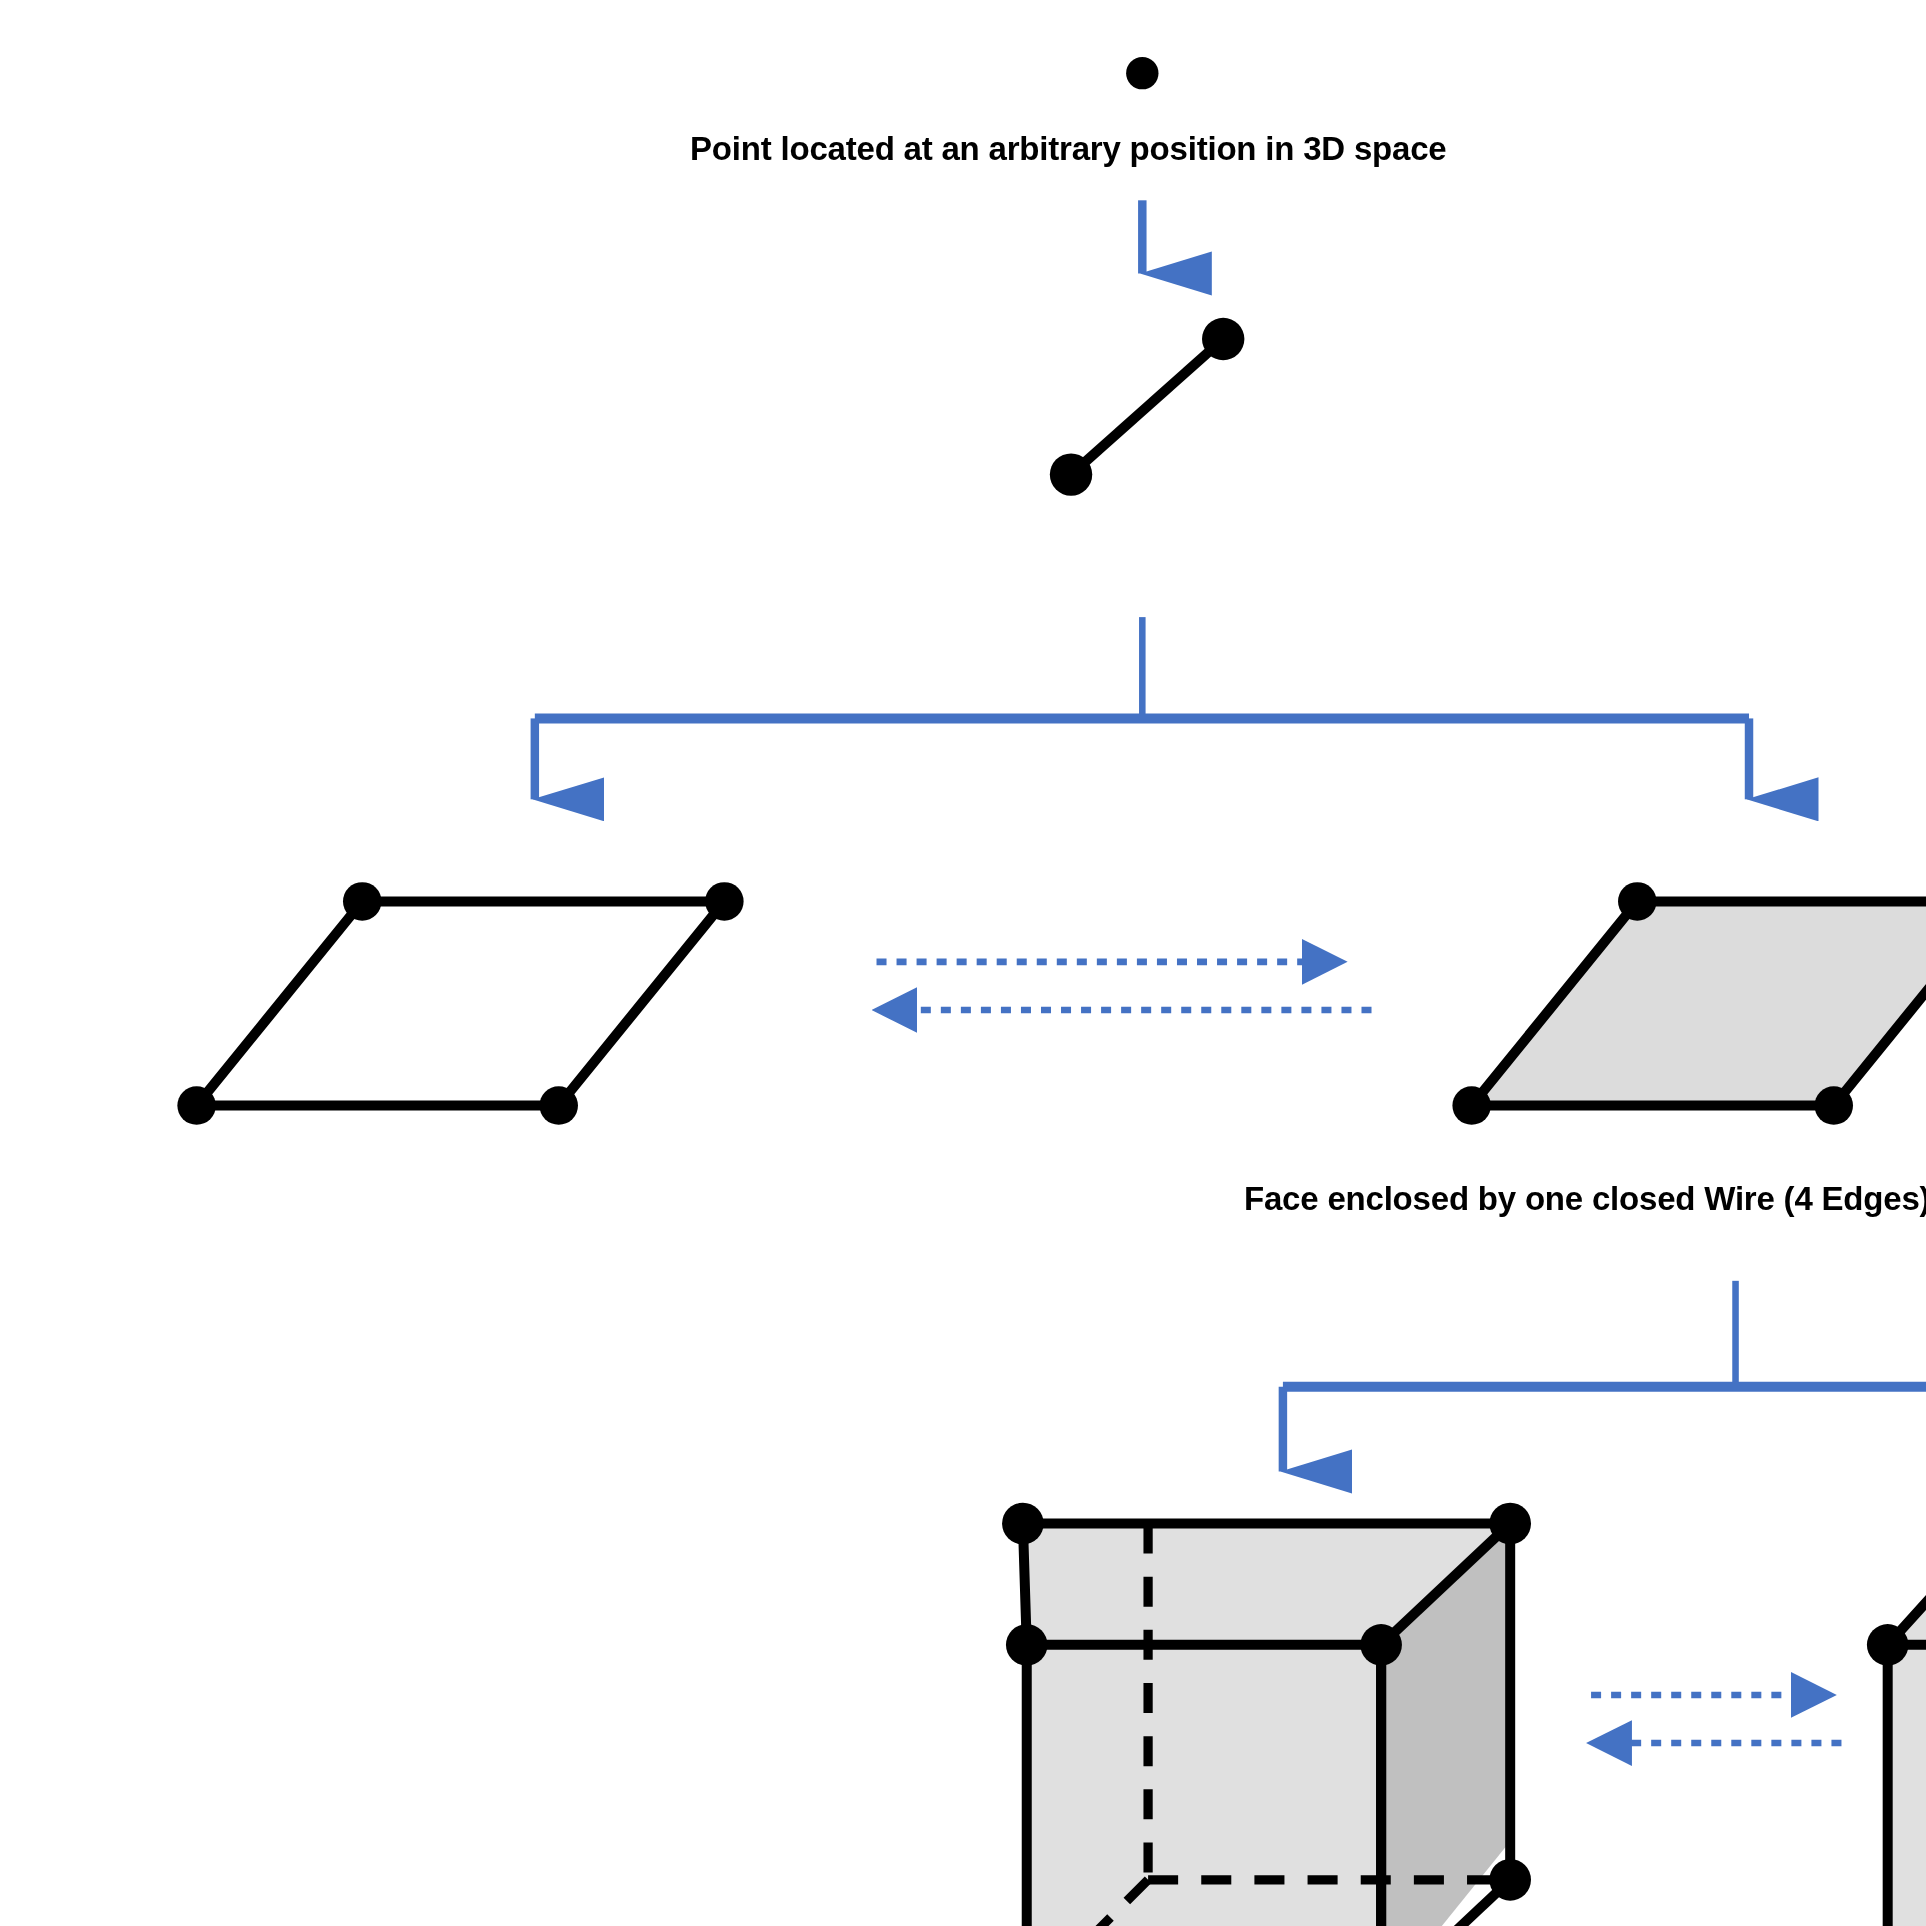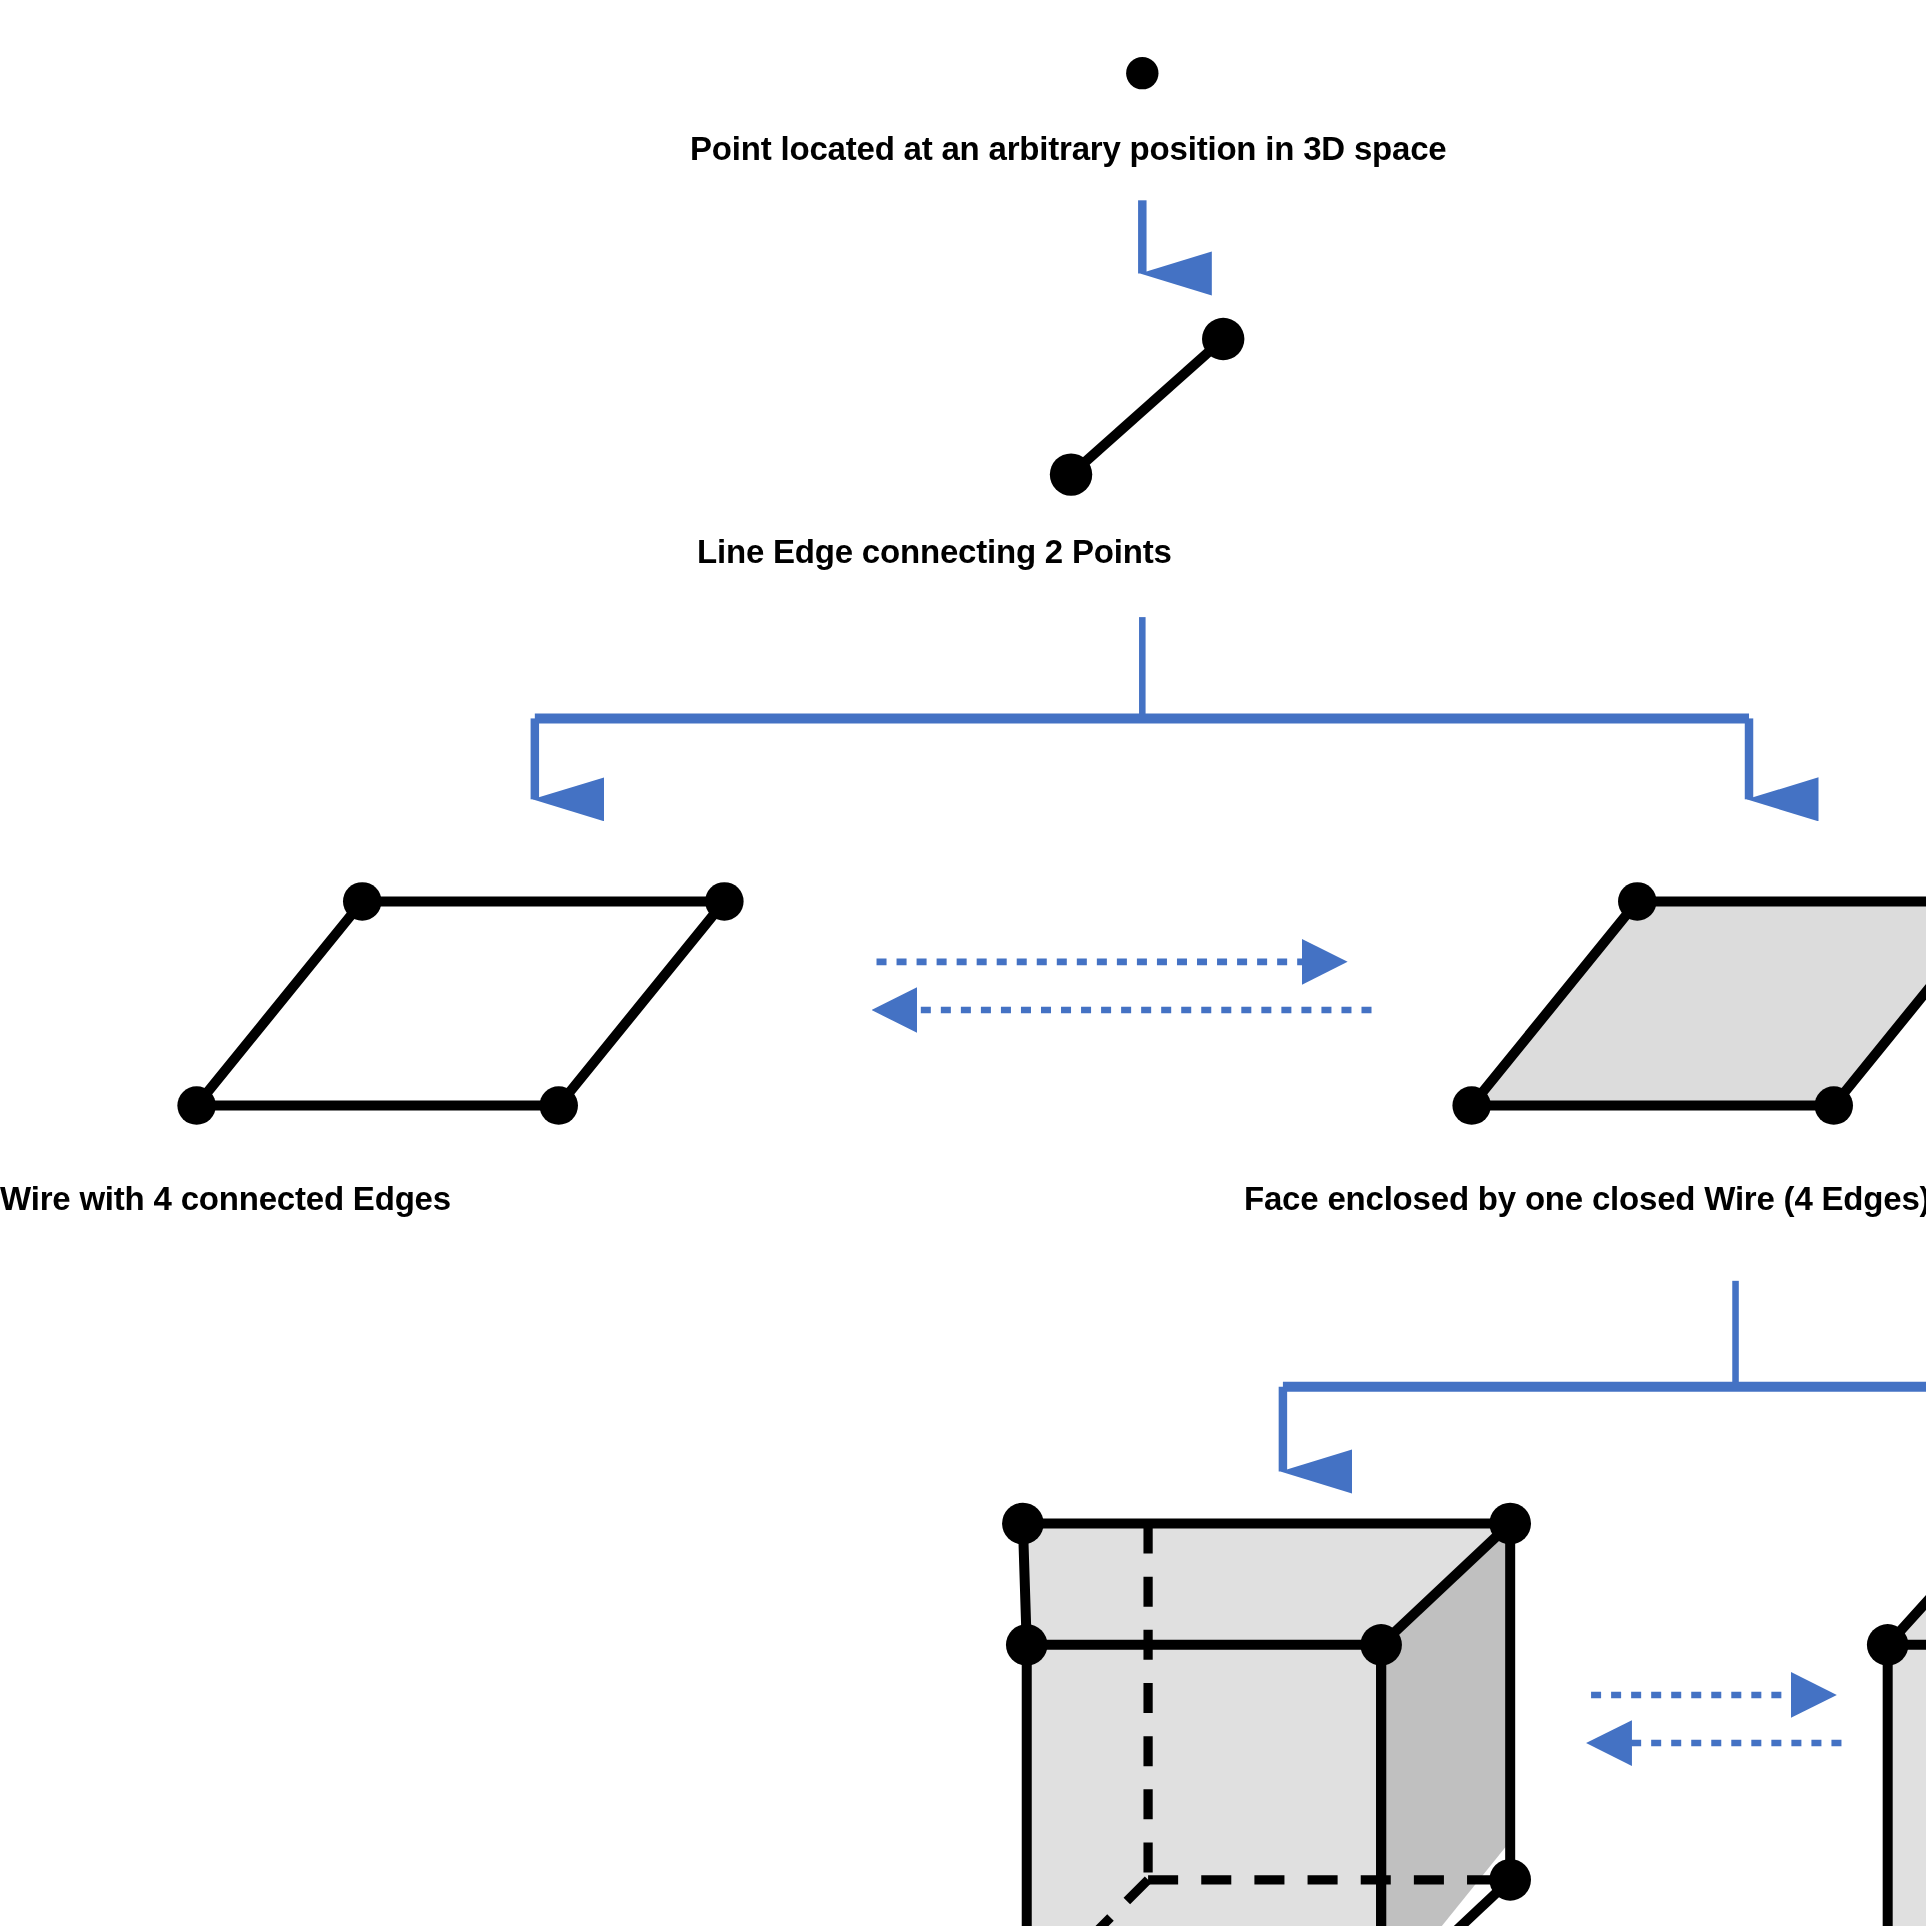--- a/index.html
+++ b/index.html
@@ -168,20 +168,18 @@
       <ellipse cx="6155" cy="4880" rx="54" ry="54" fill="#000000"></ellipse>
     </g>
 
     <g>
       <line x1="6790" y1="230" x2="6790" y2="5475" stroke="#FF0000" stroke-width="30" marker-start="url(#redUp)" marker-end="url(#redUp)"></line>
     </g>
   </svg>
 
   <div class="caption cap-node" style="left:690px; top:127px; width:905px;">Point located at an arbitrary position in 3D space</div>
 
-  <div class="caption cap-node" style="left:697px; top:530px; width:890px;">Line Edge connecting 2 Points</div>
 
-  <div class="caption cap-node" style="left:0px; top:1177px; width:886px;">Wire with 4 connected Edges</div>
 
   <div class="caption cap-node" style="left:1244px; top:1177px; width:982px;">Face enclosed by one closed Wire (4 Edges)</div>
 
 </div>
 
 
 </body></html>

